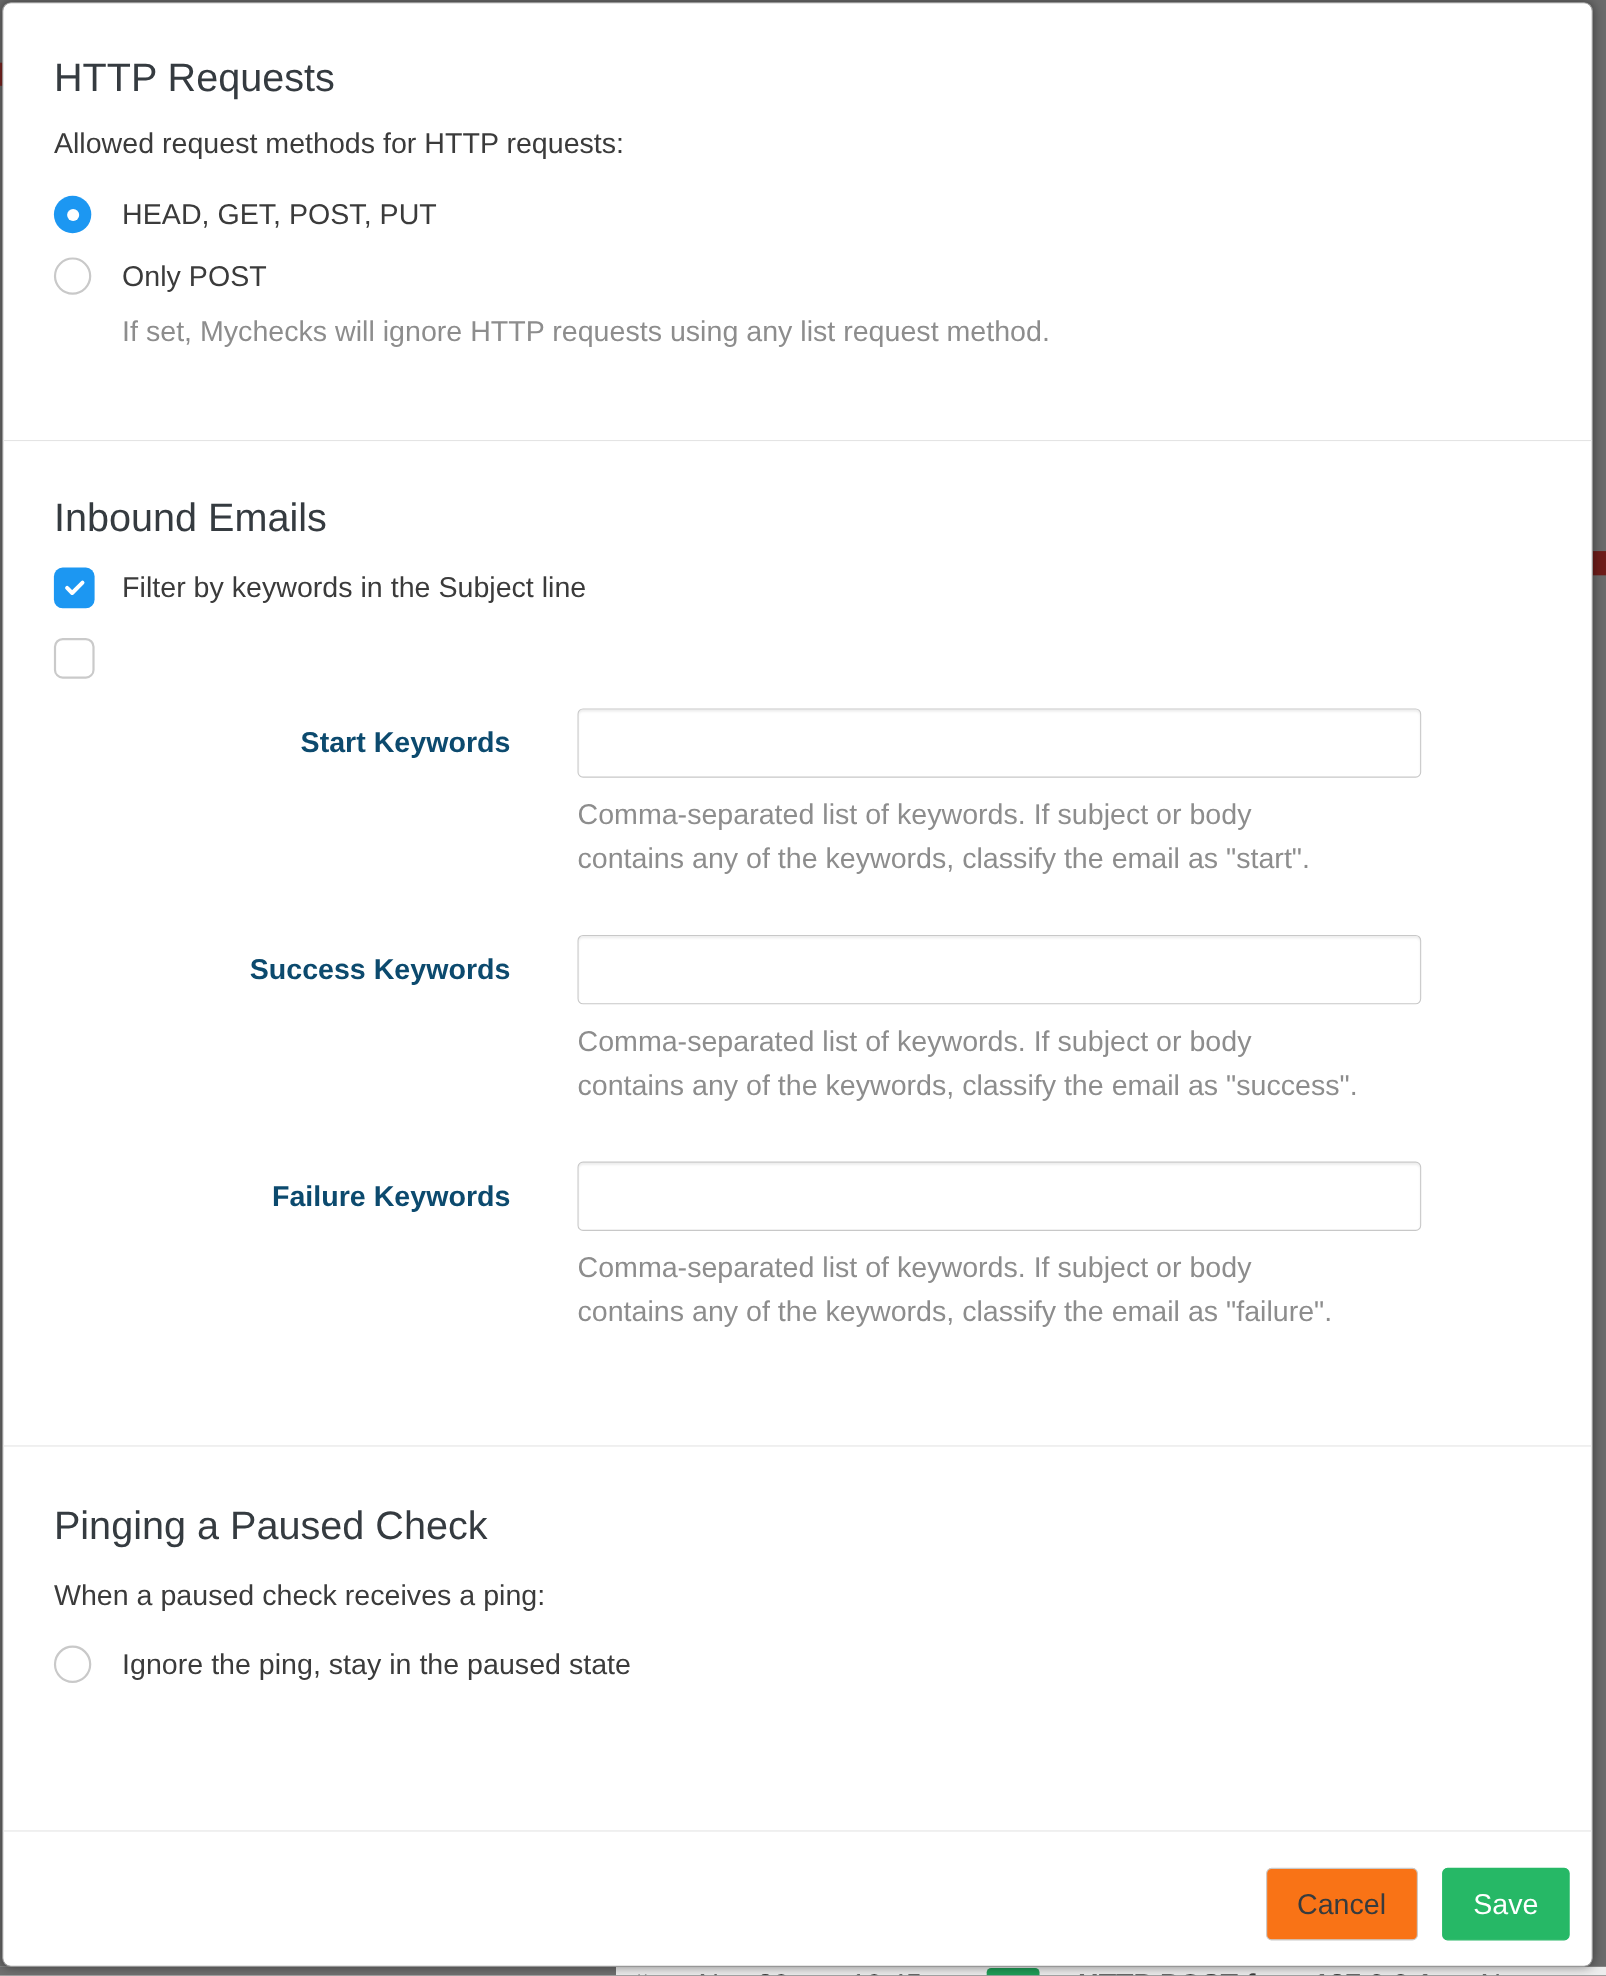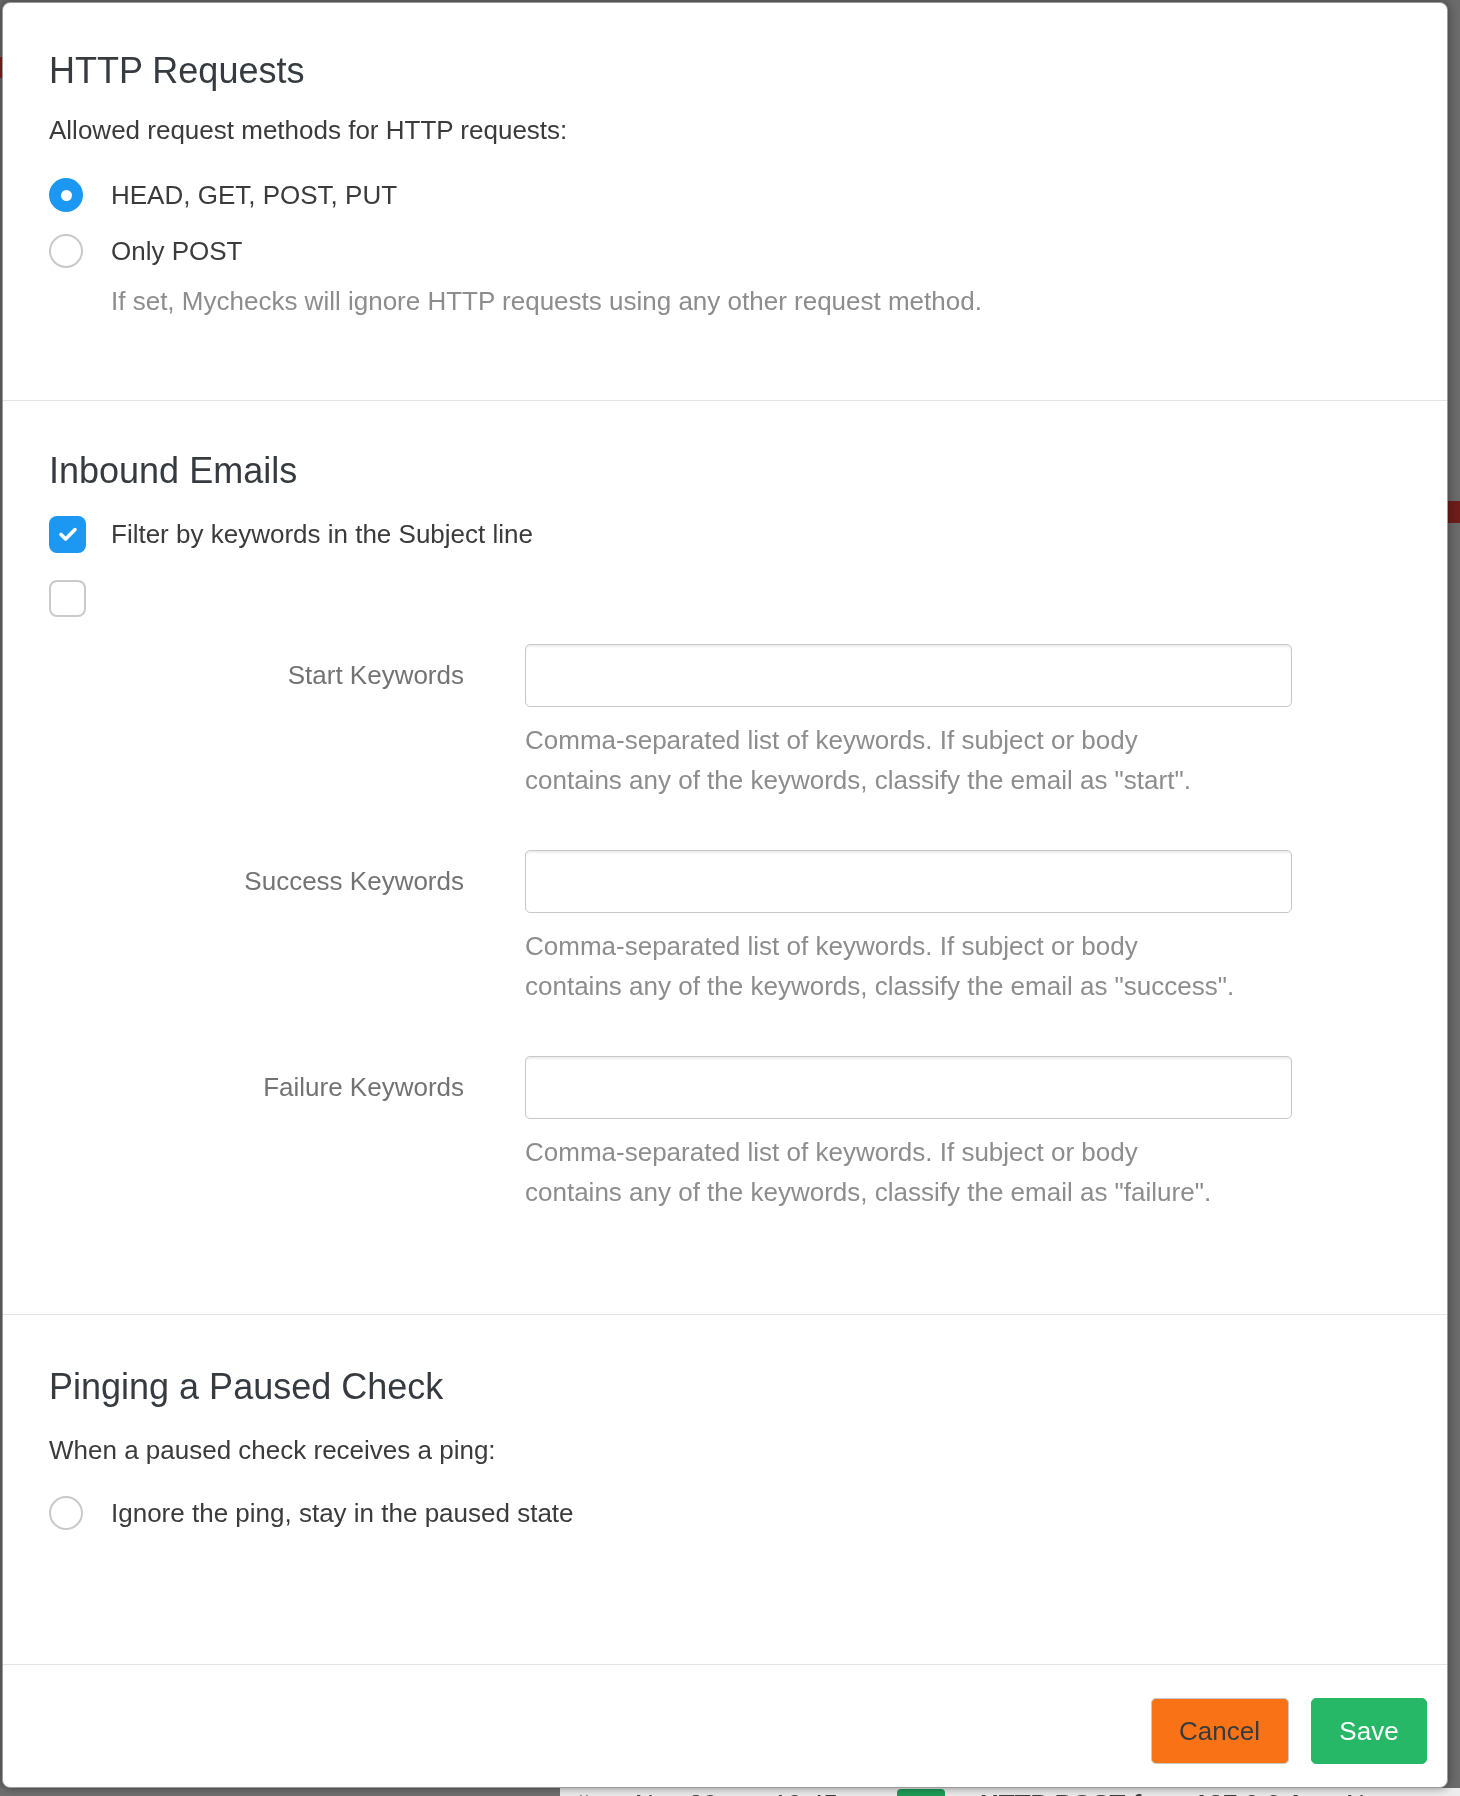--- a/index.html
+++ b/index.html
@@ -73,21 +73,21 @@
   }
   .checkbox.checked{border:none;background:#1c97f2;}
   .checkbox svg{width:24px;height:24px;}
 
   .opt-label{font-size:26px;color:#3b3b3b;}
   .opt-help{font-size:26px;color:#8d8d8d;margin:6px 0 0 62px;line-height:33px;}
 
   .form-row{display:flex;margin-top:18px;margin-bottom:0;}
   .form-row + .form-row{margin-top:50px;}
   .f-label{
-    flex:0 0 415px;text-align:right;font-size:26px;font-weight:normal;color:#737373;
+    flex:0 0 415px;text-align:right;font-size:26px;font-weight:bold;color:#0c4a6e;
     line-height:63px;
   }
   .f-main{margin-left:61px;}
   .f-input{
     width:767px;height:63px;box-sizing:border-box;
     border:1px solid #c8c8c8;border-radius:5px;background:#fff;
     box-shadow:inset 0 2px 2px rgba(0,0,0,.07);
     font-size:26px;color:#333;padding:0 16px;
     font-family:"Liberation Sans",sans-serif;
   }
@@ -127,21 +127,21 @@
       <p class="intro">Allowed request methods for HTTP requests:</p>
 
       <div class="option-row">
         <span class="radio checked"></span>
         <span class="opt-label">HEAD, GET, POST, PUT</span>
       </div>
       <div class="option-row">
         <span class="radio"></span>
         <span class="opt-label">Only POST</span>
       </div>
-      <p class="opt-help">If set, Mychecks will ignore HTTP requests using any other request method.</p>
+      <p class="opt-help">If set, Mychecks will ignore HTTP requests using any list request method.</p>
     </div>
 
     <div class="section sec2">
       <h2 class="sec-title">Inbound Emails</h2>
 
       <div class="check-row">
         <span class="checkbox checked">
           <svg viewBox="0 0 24 24">
             <path d="M5 12.5l4.6 4.6L19 7.6" stroke="#ffffff" stroke-width="3.6" fill="none" stroke-linecap="round" stroke-linejoin="round"></path>
           </svg>

